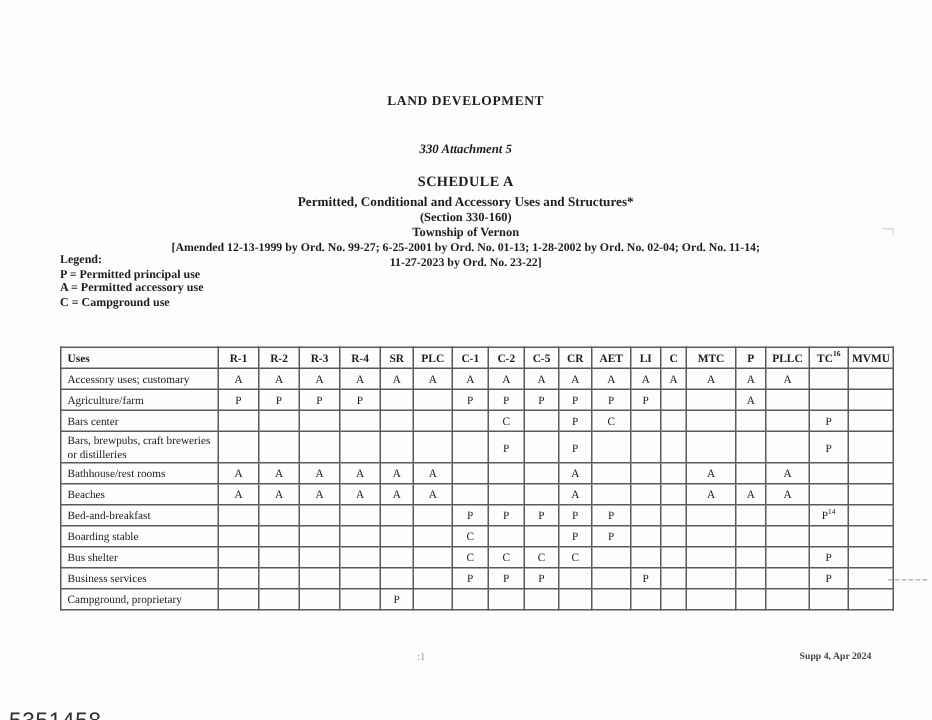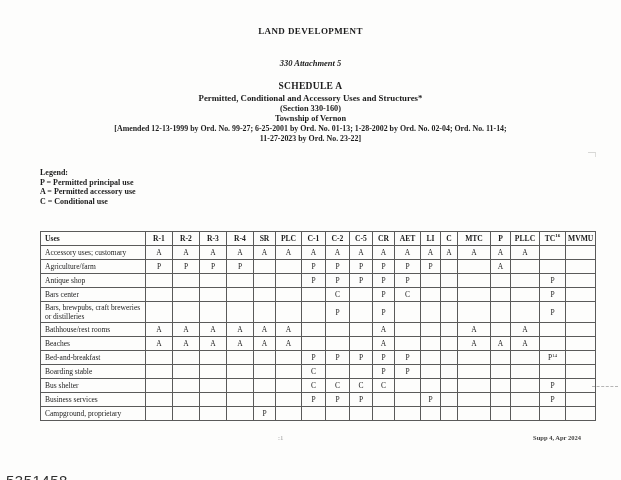--- a/index.html
+++ b/index.html
@@ -4,21 +4,21 @@
 <style>
   html,body{margin:0;padding:0;}
   .canvas{
     position:relative;
     width:621px;height:480px;
     background:#fdfdfc;
     font-family:"Liberation Serif", serif;
     color:#1c1c1c;
     overflow:hidden;
   }
-  .doc-center{position:absolute;left:0;width:621px;text-align:center;}
+  .doc-center{position:absolute;left:0;width:621px;text-align:center;margin-top:36px;}
   .doc-title{top:26px;font-weight:bold;font-size:9px;letter-spacing:.4px;}
   .attachment{top:58px;font-style:italic;font-weight:bold;font-size:8.5px;}
   .schedule-title{top:81px;font-weight:bold;font-size:9.5px;letter-spacing:.3px;}
   .subtitle{top:93px;font-weight:bold;font-size:8.8px;}
   .section-line{top:104px;font-weight:bold;font-size:8.3px;}
   .township{top:114px;font-weight:bold;font-size:8.3px;}
   .amended{top:124px;font-weight:bold;font-size:7.9px;line-height:10px;}
   .legend{position:absolute;left:40px;top:168px;font-weight:bold;font-size:8px;line-height:9.5px;}
   table.uses{
     position:absolute;left:40px;top:207px;
@@ -70,21 +70,21 @@
   <div class="doc-center township">Township of Vernon</div>
   <div class="doc-center amended">
     <div>[Amended 12-13-1999 by Ord. No. 99-27; 6-25-2001 by Ord. No. 01-13; 1-28-2002 by Ord. No. 02-04; Ord. No. 11-14;</div>
     <div>11-27-2023 by Ord. No. 23-22]</div>
   </div>
 
   <div class="legend">
     <div>Legend:</div>
     <div>P = Permitted principal use</div>
     <div>A = Permitted accessory use</div>
-    <div>C = Conditional use</div>
+    <div>C = Campground use</div>
   </div>
 
   <table class="uses">
       <colgroup>
         <col style="width: 105px;">
         <col style="width: 27px;">
         <col style="width: 27px;">
         <col style="width: 27px;">
         <col style="width: 27px;">
         <col style="width: 22px;">
@@ -162,41 +162,20 @@
           <td>P</td>
           <td>P</td>
           <td></td>
           <td></td>
           <td>A</td>
           <td></td>
           <td></td>
           <td></td>
         </tr>
         <tr>
-          <td class="use-col">Antique shop</td>
-          <td></td>
-          <td></td>
-          <td></td>
-          <td></td>
-          <td></td>
-          <td></td>
-          <td>P</td>
-          <td>P</td>
-          <td>P</td>
-          <td>P</td>
-          <td>P</td>
-          <td></td>
-          <td></td>
-          <td></td>
-          <td></td>
-          <td></td>
-          <td>P</td>
-          <td></td>
-        </tr>
-        <tr>
           <td class="use-col">Bars center</td>
           <td></td>
           <td></td>
           <td></td>
           <td></td>
           <td></td>
           <td></td>
           <td></td>
           <td>C</td>
           <td></td>

